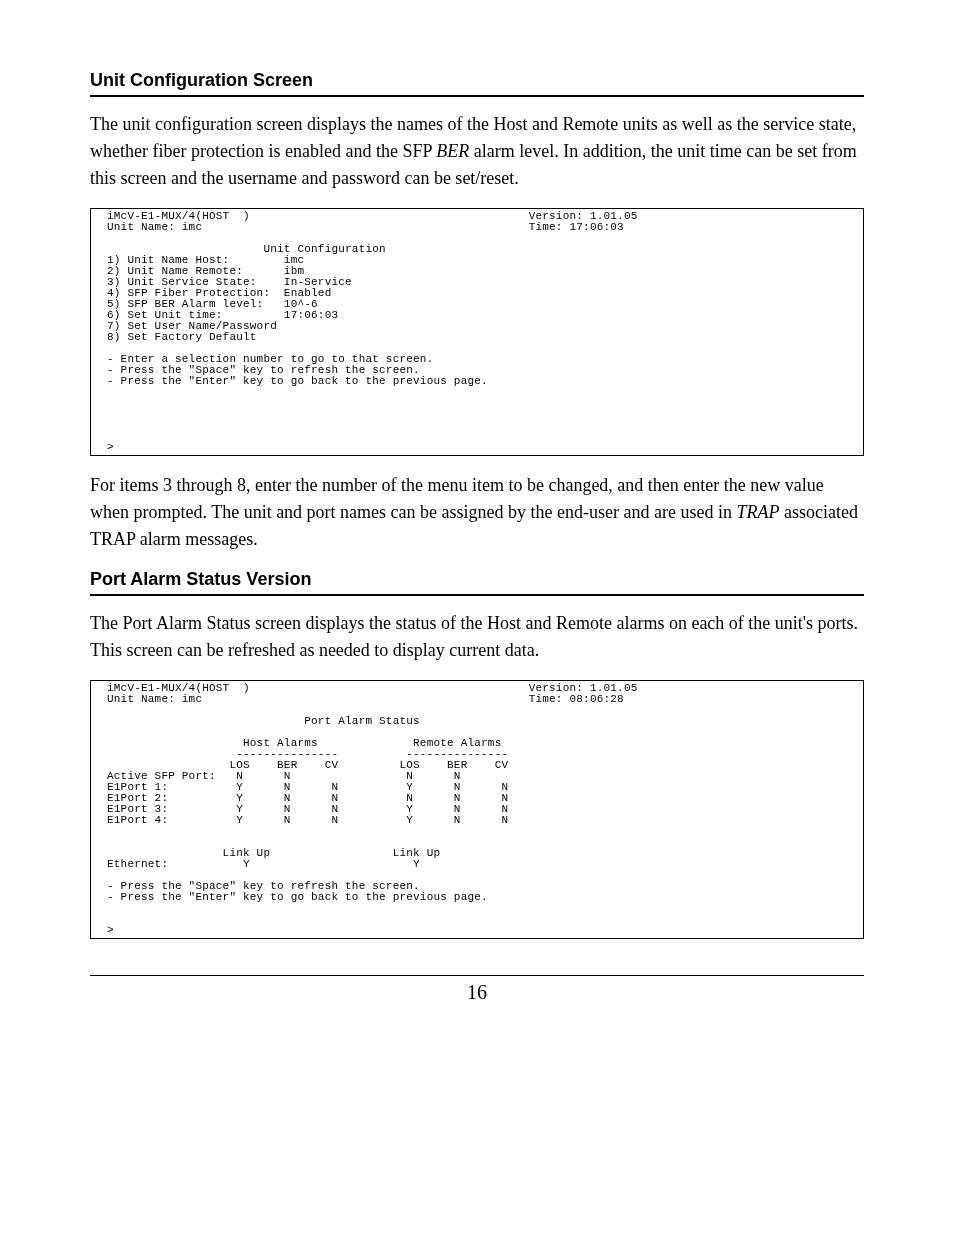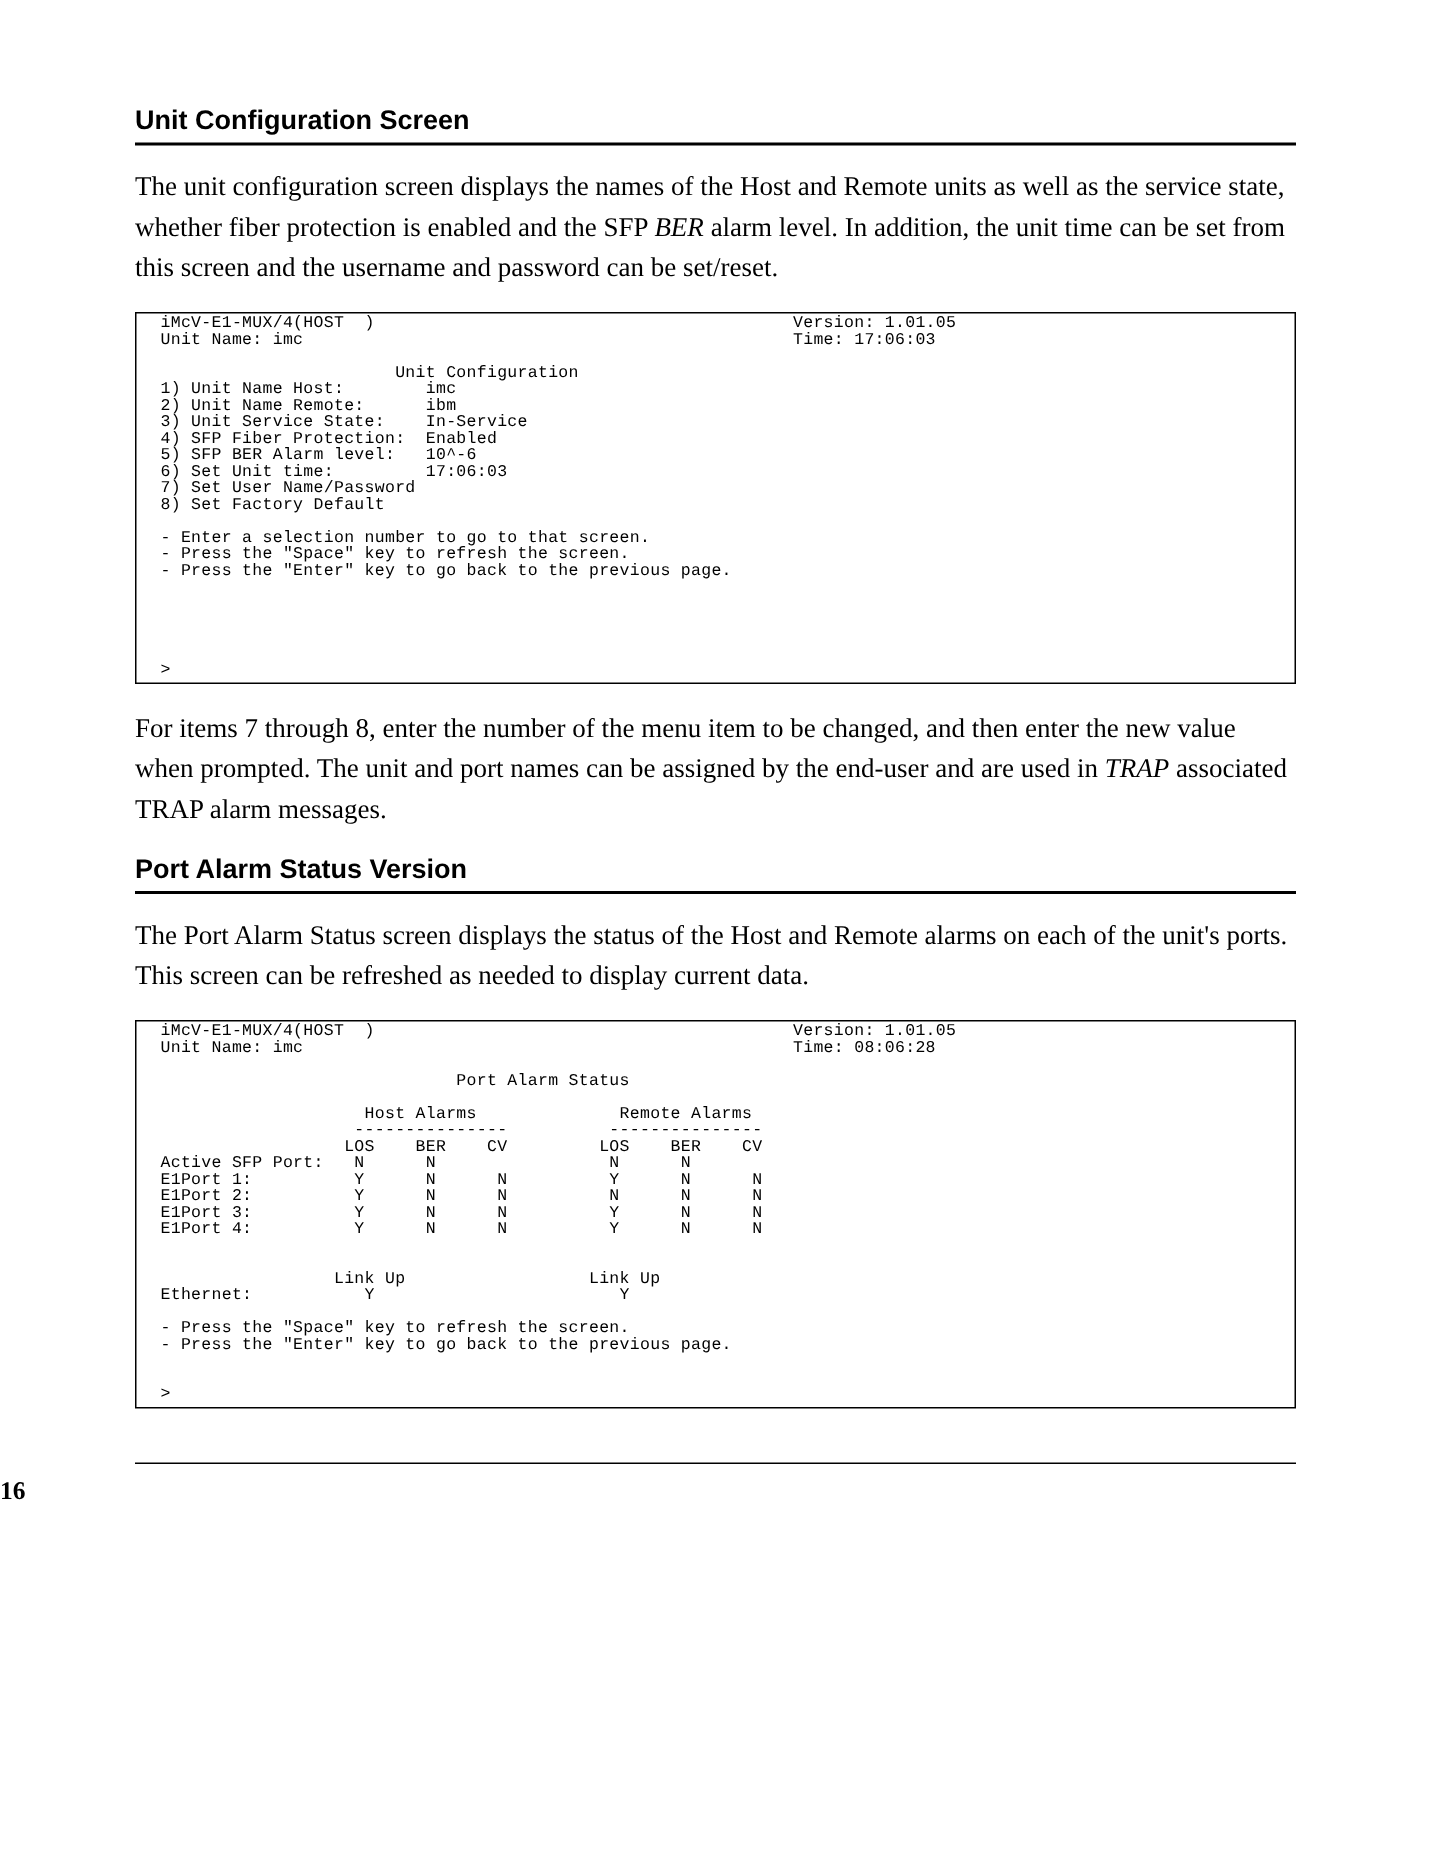--- a/index.html
+++ b/index.html
@@ -41,23 +41,22 @@
     letter-spacing: 0.2px;
     border: 1px solid #000;
     padding: 2px 4px 2px 16px;
     margin-bottom: 16px;
   }
   .page-number {
     position: absolute;
     left: 0;
     right: 0;
     bottom: 22px;
-    text-align: left;
-    font-size: 17px;
-    font-weight: bold;
+    text-align: center;
+    font-size: 20px;
   }
   .footer-rule {
     position: absolute;
     left: 90px;
     right: 90px;
     bottom: 50px;
     border-top: 1.5px solid #000;
   }
 </style>
 </head>
@@ -90,21 +89,21 @@
 - Press the "Enter" key to go back to the previous page.
 
 
 
 
 
 &gt;</div>
 
 
   <p class="body">
-    <span>For items 7 through 8, enter the number of the menu item to be changed, and then enter the new value when prompted.  The unit and port names can be assigned by the end-user and are used in </span><em class="slant">TRAP</em><span> associated TRAP alarm messages.</span>
+    <span>For items 3 through 8, enter the number of the menu item to be changed, and then enter the new value when prompted.  The unit and port names can be assigned by the end-user and are used in </span><em class="slant">TRAP</em><span> associated TRAP alarm messages.</span>
   </p>
 
   <h2 class="heading">Port Alarm Status Version</h2>
   <hr class="rule">
 
   <p class="body">The Port Alarm Status screen displays the status of the Host and Remote alarms on each of the unit's ports.  This screen can be refreshed as needed to display current data.</p>
 
   <div class="terminal">iMcV-E1-MUX/4(HOST  )                                         Version: 1.01.05
 Unit Name: imc                                                Time: 08:06:28
 

